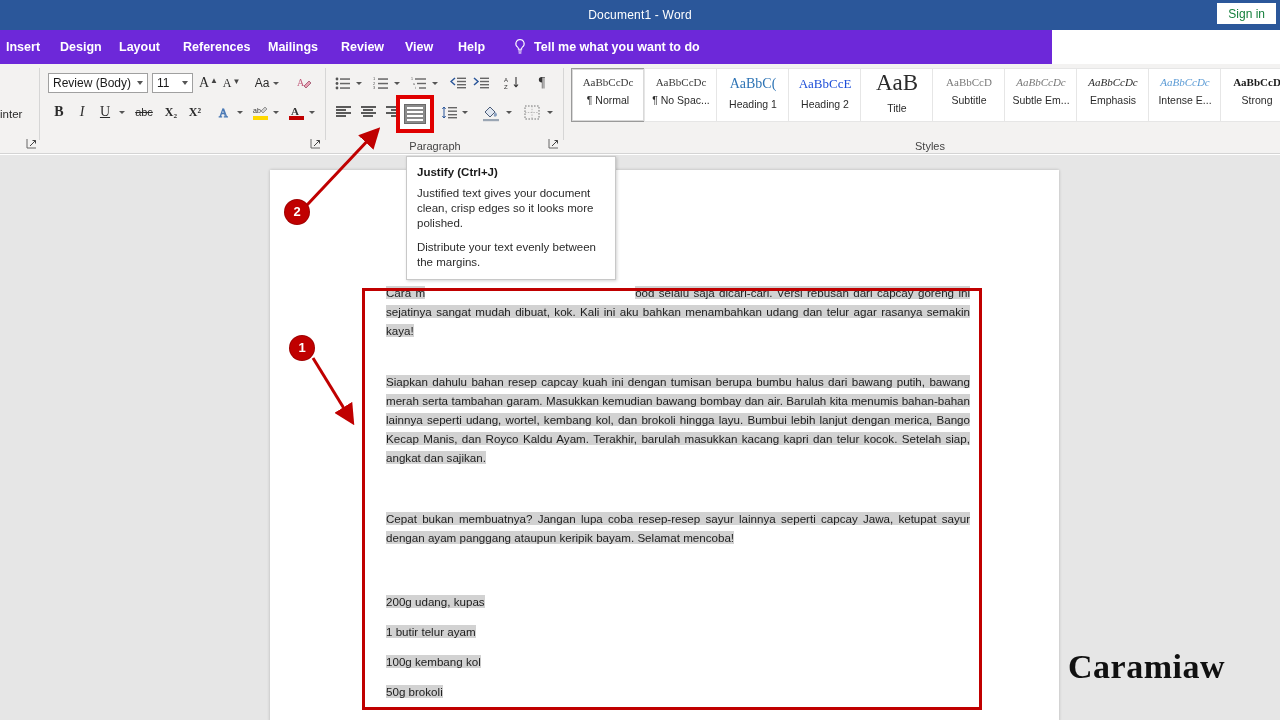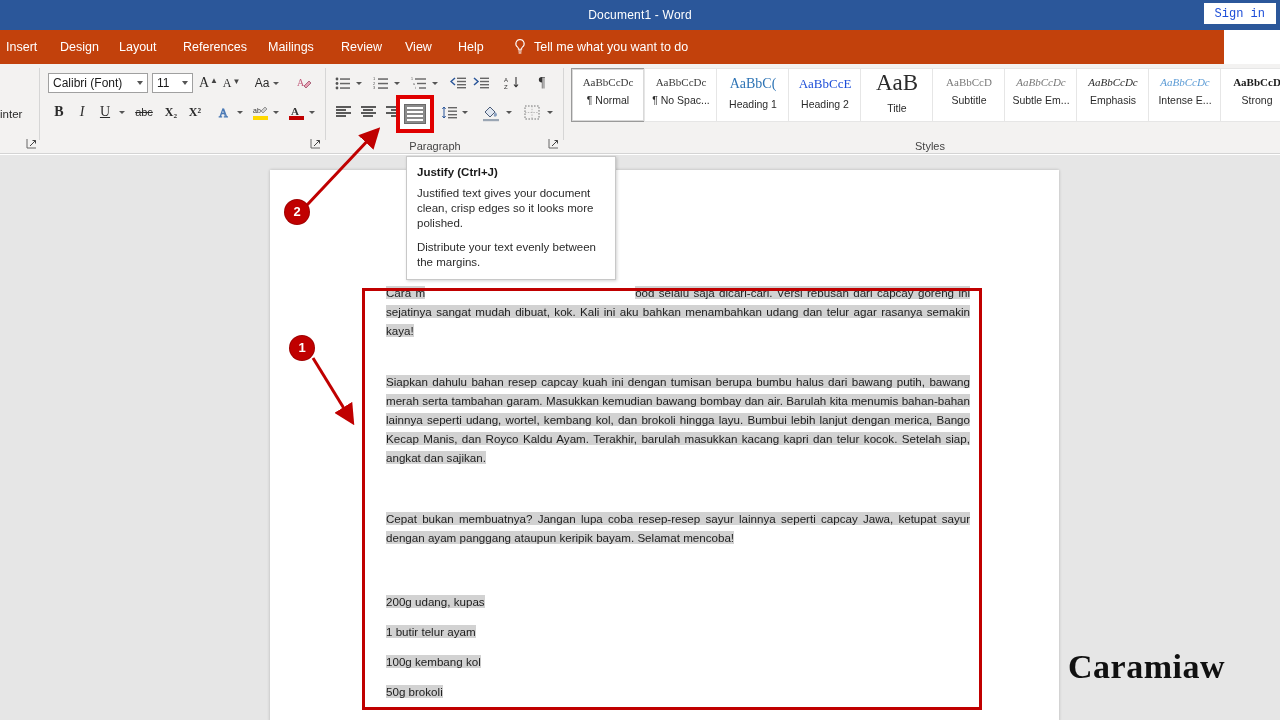--- a/index.html
+++ b/index.html
@@ -16,28 +16,29 @@
     position: absolute; left: 0; top: 0; width: 1280px; height: 30px;
     background: #2b579a; color: #ffffff;
   }
   .title-text {
     position: absolute; left: 0; top: 0; width: 1280px; height: 30px;
     line-height: 30px; text-align: center; font-size: 12px; color: #ffffff;
     letter-spacing: .2px;
   }
   .signin-btn {
     position: absolute; right: 4px; top: 3px; height: 21px; padding: 0 10px;
-    line-height: 21px; font-size: 12px; color: #1d4ed8; background: #ffffff;
-    border: 1px solid #ffffff; cursor: pointer; font-family: Liberation Mono, monospace;
+    line-height: 21px; font-size: 12px; color: #15803d; background: #ffffff;
+    border: 1px solid #ffffff; cursor: pointer;
   }
 
   
   .tabstrip {
-    position: absolute; left: 0; top: 30px; width: 1224px; height: 34px;
-    background: #c2410c;
+    position: absolute; left: 0; top: 30px; width: 1052px; height: 34px;
+    background: #6d28d9;
+    font-weight: bold;
   }
   .tab {
     position: absolute; top: 0; height: 34px; line-height: 34px;
     font-size: 12.5px; color: #ffffff; cursor: pointer; white-space: nowrap;
   }
   .tellme {
     position: absolute; top: 0; height: 34px; line-height: 34px;
     font-size: 12.5px; color: #ffffff; white-space: nowrap; cursor: text;
   }
   .bulb {
@@ -198,21 +199,21 @@
   <div class="ribbon">
 
     <div style="position:absolute;left:0;top:44px;font-size:11.5px;color:#2b2b2b;">inter</div>
     <svg class="dlg-launch" style="left:26px;top:74px" viewBox="0 0 11 11">
       <path d="M1 1v9h9" fill="none" stroke="#666" stroke-width="1"></path>
       <path d="M9.5 2.5 L4 8 M9.5 2.5 H6.5 M9.5 2.5 V5.5" stroke="#444" stroke-width="1" fill="none"></path>
     </svg>
     <div class="grp-sep" style="left:39px"></div>
 
     <div class="combo" style="left:48px;top:9px;width:100px;height:20px">
-      <span>Calibri (Font)</span>
+      <span>Review (Body)</span>
       <span class="caret"></span>
     </div>
     <div class="combo" style="left:152px;top:9px;width:41px;height:20px">
       <span>11</span>
       <span class="caret"></span>
     </div>
 
     <div class="rbtn" style="left:198px;top:9px;width:21px;height:20px">
       <span class="ic" style="font-family:'Liberation Serif',serif;font-size:14px;">A</span>
       <span style="font-size:8px;margin-left:1px;margin-top:-5px;color:#444;">▲</span>

